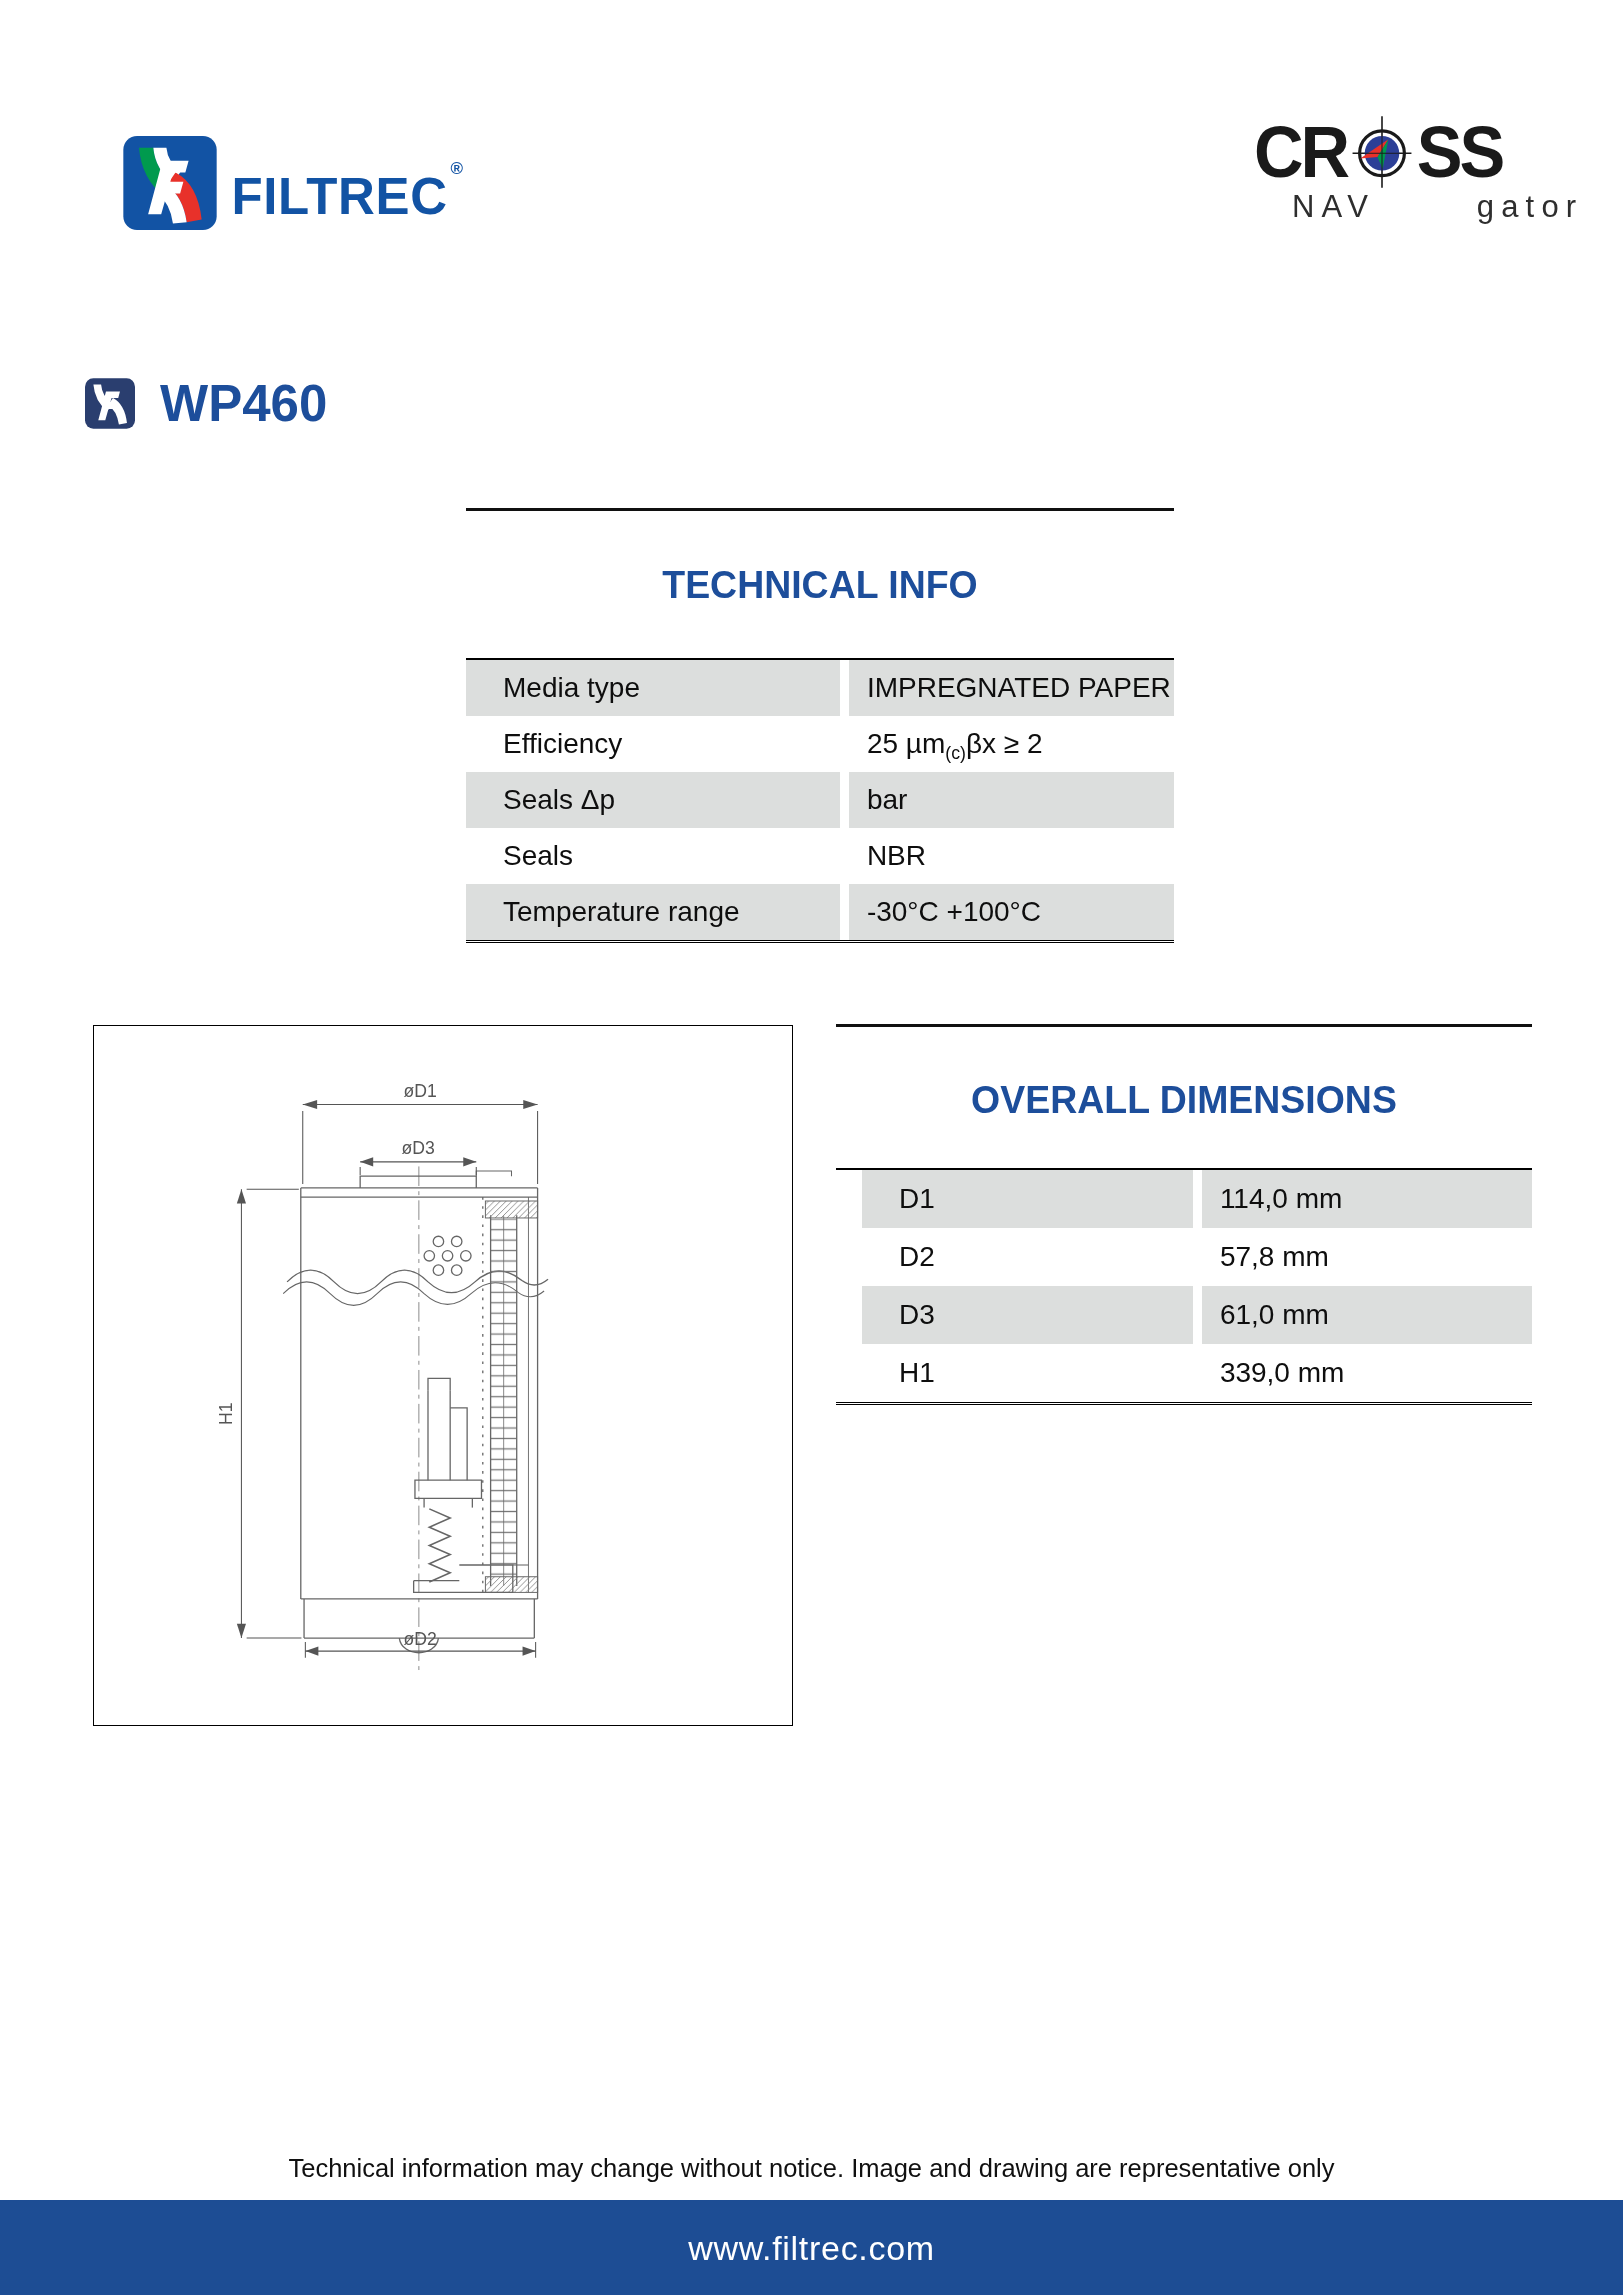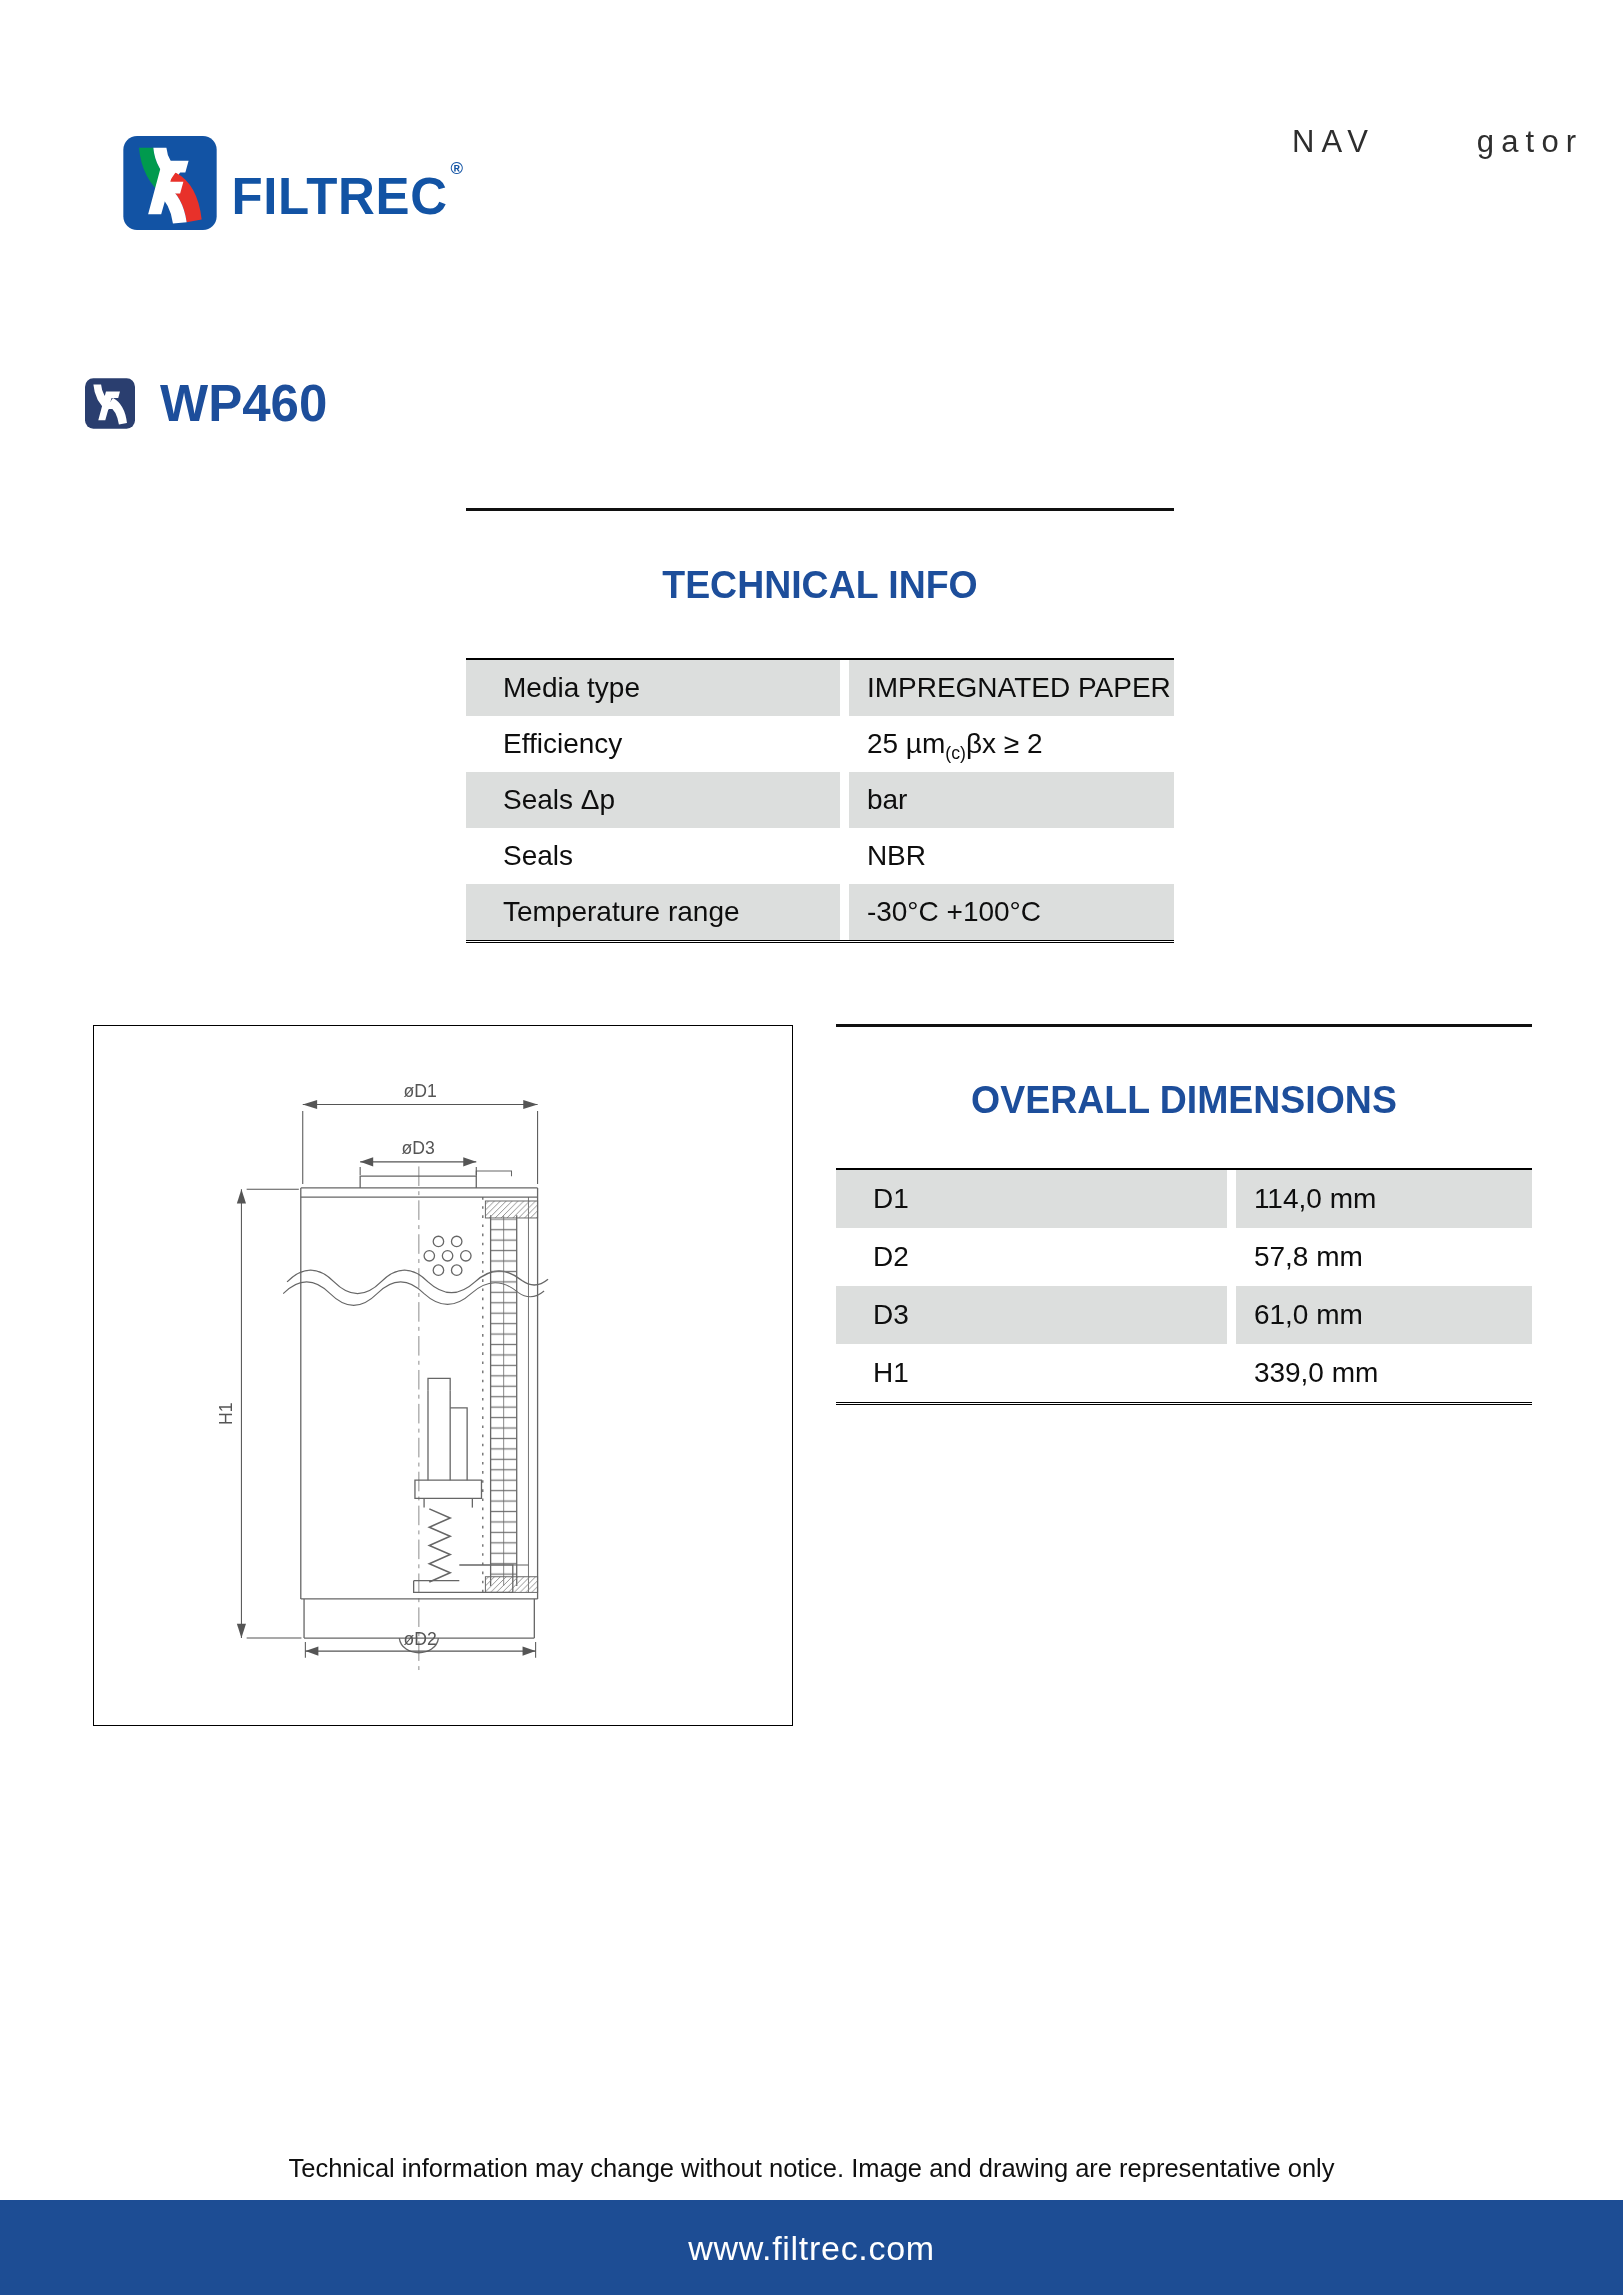--- a/index.html
+++ b/index.html
@@ -33,21 +33,21 @@
   
   .datatable { position:absolute; border-top:2.6px solid #000; border-bottom:3.9px double #000; }
   .t-row { display:flex; }
   .t-row.gray .cell { background:#dcdedd; }
   .t-row.white .cell { background:#ffffff; }
   .cell { display:flex; align-items:center; font-size:28px; color:#0e0e0e; }
   .tech-table .t-row { height:56px; }
   .dims-table .t-row { height:58px; }
   .cell-l { padding-left:37px; margin-right:9.2px; }
   .tech-table .cell-l { width:374px; }
-  .dims-table .cell-l { width:391px; }
+  .dims-table .cell-l { width:331px;margin-left:26px; }
   .cell-v { flex:1; padding-left:17.7px; }
   .sub-c { font-size:17.7px; position:relative; top:9.8px; }
   
   .drawing-panel { position:absolute; left:93px; top:1025px; width:700px; height:701px; border:1.3px solid #000; background:#fff; }
   .drawing-panel svg { width:100%; height:100%; display:block; }
   .dim-text { font-size:27px; fill:#555; font-family:"Liberation Sans", sans-serif; }
   
   .footer-disclaimer { position:absolute; left:0; top:2154px; width:100%; text-align:center; font-size:25.5px; color:#101010; }
   .footer-bar {
     position:absolute; left:0; top:2200px; width:100%; height:96px; background:#1d4d94;
@@ -66,20 +66,34 @@
       <path d="M24,18 Q28,66 64,94 L77,72 Q49,52 46,18 Z" fill="#009a4e"></path>
       <path d="M46,18 Q49,52 77,72 L88,54 Q68,40 66,18 Z" fill="#ffffff"></path>
       <path d="M80,56 Q114,74 120,128 L97,132 Q91,92 66,76 Z" fill="#e8312a"></path>
       <path d="M66,76 Q91,92 97,132 L76,134 Q72,104 54,90 Z" fill="#ffffff"></path>
       <path d="M60,38 L100,38 L95,56 L76,56 L72,70 L92,70 L87,88 L67,88 L58,120 L38,120 Z" fill="#ffffff"></path>
     </svg>
     <div class="filtrec-wordmark"><span>FILTREC</span><span class="reg-mark">®</span></div>
   </div>
 
   <div class="cross-logo">
+    <div class="cross-row1">
+      <span class="cross-txt">CR</span>
+      <svg width="64" height="64" viewBox="0 0 100 100" style="overflow:visible">
+        <line x1="50" y1="-6" x2="50" y2="106" stroke="#1a1a1a" stroke-width="2.5"></line>
+        <line x1="4" y1="52" x2="96" y2="52" stroke="#1a1a1a" stroke-width="2.5"></line>
+        <circle cx="50" cy="52" r="35" fill="none" stroke="#1a1a1a" stroke-width="5"></circle>
+        <circle cx="50" cy="52" r="27" fill="#2c3f97"></circle>
+        <polygon points="16,60 60,30 43,58" fill="#e8312a"></polygon>
+        <polygon points="43,58 60,30 51,76" fill="#009a4e"></polygon>
+        <line x1="50" y1="25" x2="50" y2="79" stroke="#1a1a1a" stroke-width="1.5"></line>
+        <line x1="23" y1="52" x2="77" y2="52" stroke="#1a1a1a" stroke-width="1.5"></line>
+      </svg>
+      <span class="cross-txt">SS</span>
+    </div>
     <div class="cross-row2">
       <span class="cross-sub">NAV</span>
       <svg width="19.6" height="44" viewBox="0 0 30 68" style="margin:0 5.2px -1.3px 6.5px">
         <rect x="0" y="0" width="30" height="5" fill="#555"></rect>
         <rect x="0" y="63" width="30" height="5" fill="#555"></rect>
         <line x1="4" y1="7" x2="4" y2="61" stroke="#555" stroke-width="2.5"></line>
         <line x1="10.5" y1="7" x2="10.5" y2="61" stroke="#555" stroke-width="2.5"></line>
         <line x1="17" y1="7" x2="17" y2="61" stroke="#555" stroke-width="2.5"></line>
         <line x1="23.5" y1="7" x2="23.5" y2="61" stroke="#555" stroke-width="2.5"></line>
       </svg>

